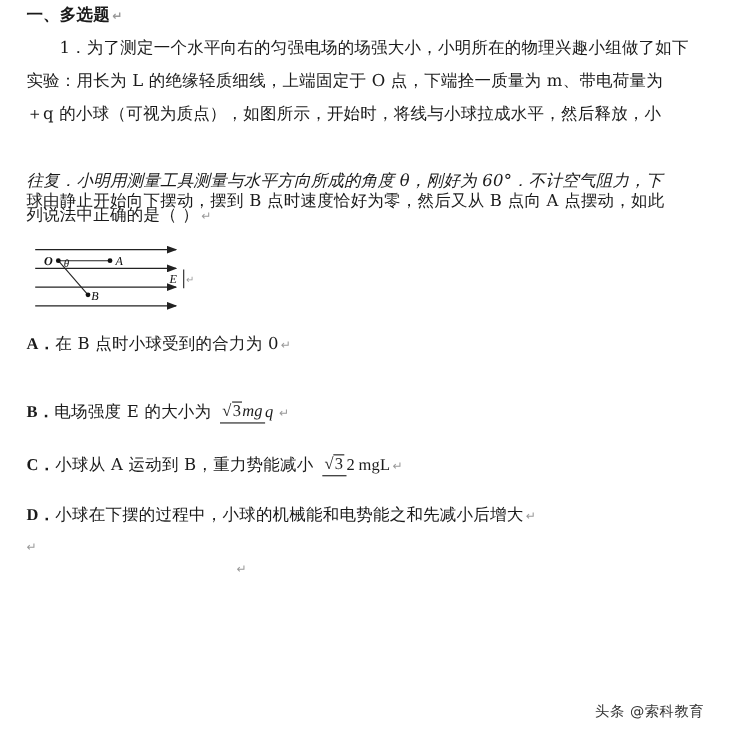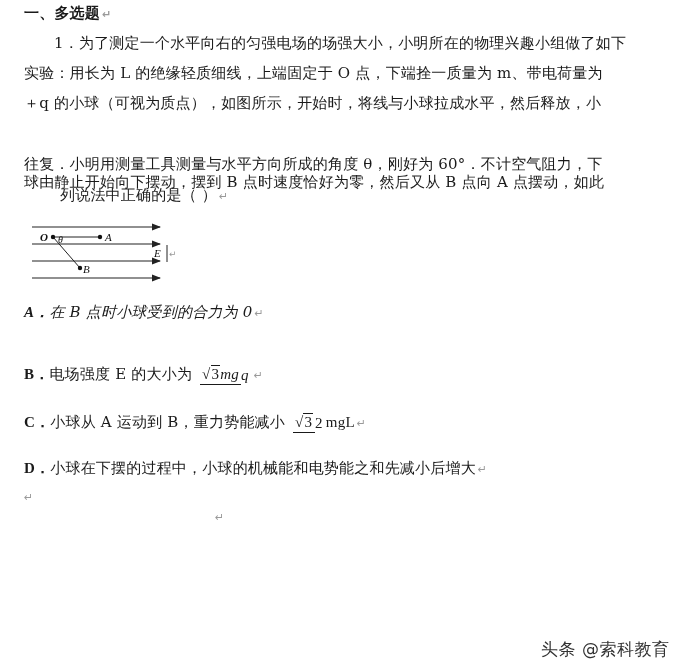--- a/index.html
+++ b/index.html
@@ -11,35 +11,35 @@
   .opt-label { font-family: "Liberation Serif", serif; font-weight: bold; }
   .frac { display: inline-flex; align-items: center; vertical-align: middle; margin: 0 3px;
           font-family: "Liberation Serif", serif; font-style: italic; font-size: 15px; line-height: 17px; }
   .frac .num { border-bottom: 1px solid #1a1a1a; padding: 0 2px 1px 2px; }
   .frac .den { padding-top: 1px; }
   .sqrt { font-style: normal; }
   .sqrt-inner { border-top: 1px solid #1a1a1a; font-style: normal; padding: 0 1px; }
   .math { font-family: "Liberation Serif", serif; }
   #diagram { position: absolute; left: 20px; top: 215px; }
   .watermark { position: absolute; left: 541px; top: 638px; font-family: "DejaVu Sans", sans-serif;
-               font-size: 17px; color: #333; letter-spacing: 0.5px; }
+               font-size: 13px; color: #333; letter-spacing: 0.5px; }
 </style>
 </head>
 <body>
 
 <div class="line title" style="top:3px;">
   <span>一、多选题</span><span class="pm">↵</span>
 </div>
 
 <div class="line" style="top:33px;margin-left:30px;">1．为了测定一个水平向右的匀强电场的场强大小，小明所在的物理兴趣小组做了如下</div>
 <div class="line" style="top:63px;">实验：用长为 L 的绝缘轻质细线，上端固定于 O 点，下端拴一质量为 m、带电荷量为</div>
 <div class="line" style="top:93px;text-align:center;">＋q 的小球（可视为质点），如图所示，开始时，将线与小球拉成水平，然后释放，小</div>
 <div class="line" style="top:124px;margin-top:48px;">球由静止开始向下摆动，摆到 B 点时速度恰好为零，然后又从 B 点向 A 点摆动，如此</div>
-<div class="line" style="top:154px;">往复．小明用测量工具测量与水平方向所成的角度 θ，刚好为 60°．不计空气阻力，下</div>
-<div class="line" style="top:185px;margin-left:36px;">
+<div class="line" style="top:154px;font-style:italic;">往复．小明用测量工具测量与水平方向所成的角度 θ，刚好为 60°．不计空气阻力，下</div>
+<div class="line" style="top:185px;">
   <span>列说法中正确的是（  ）</span><span class="pm">↵</span>
 </div>
 
 <svg id="diagram" width="170" height="75" viewBox="0 0 170 75">
   <defs>
     <marker id="arr" markerWidth="8" markerHeight="6" refX="7" refY="3" orient="auto">
       <path d="M0,0 L8,3 L0,6 z" fill="#222"></path>
     </marker>
   </defs>
   <g stroke="#222" stroke-width="1.2">
@@ -55,21 +55,21 @@
   <circle cx="60" cy="53" r="2.2" fill="#111"></circle>
   <text x="20" y="26" font-family="Liberation Serif, serif" font-style="italic" font-weight="bold" font-size="11" fill="#111">O</text>
   <text x="38" y="28" font-family="Liberation Serif, serif" font-style="italic" font-size="10" fill="#111">θ</text>
   <text x="85" y="26" font-family="Liberation Serif, serif" font-style="italic" font-size="11" fill="#111">A</text>
   <text x="63" y="58" font-family="Liberation Serif, serif" font-style="italic" font-size="11" fill="#111">B</text>
   <text x="134" y="42" font-family="Liberation Serif, serif" font-style="italic" font-size="11" fill="#111">E</text>
   <line x1="147" y1="30" x2="147" y2="47" stroke="#222" stroke-width="1"></line>
   <text x="149" y="42" font-family="DejaVu Sans, sans-serif" font-size="9" fill="#999">↵</text>
 </svg>
 
-<div class="line" style="top:302px;font-style:italic;">
+<div class="line" style="top:302px;">
   <span class="opt-label">A．</span><span>在 B 点时小球受到的合力为 0</span><span class="pm">↵</span>
 </div>
 
 <div class="line" style="top:331px; line-height:40px;margin-top:23px;">
   <span class="opt-label">B．</span><span>电场强度 E 的大小为</span>
   <span class="frac">
     <span class="num"><span class="sqrt">√</span><span class="sqrt-inner">3</span><span>mg</span></span>
     <span class="den">q</span>
   </span><span class="pm">↵</span>
 </div>

